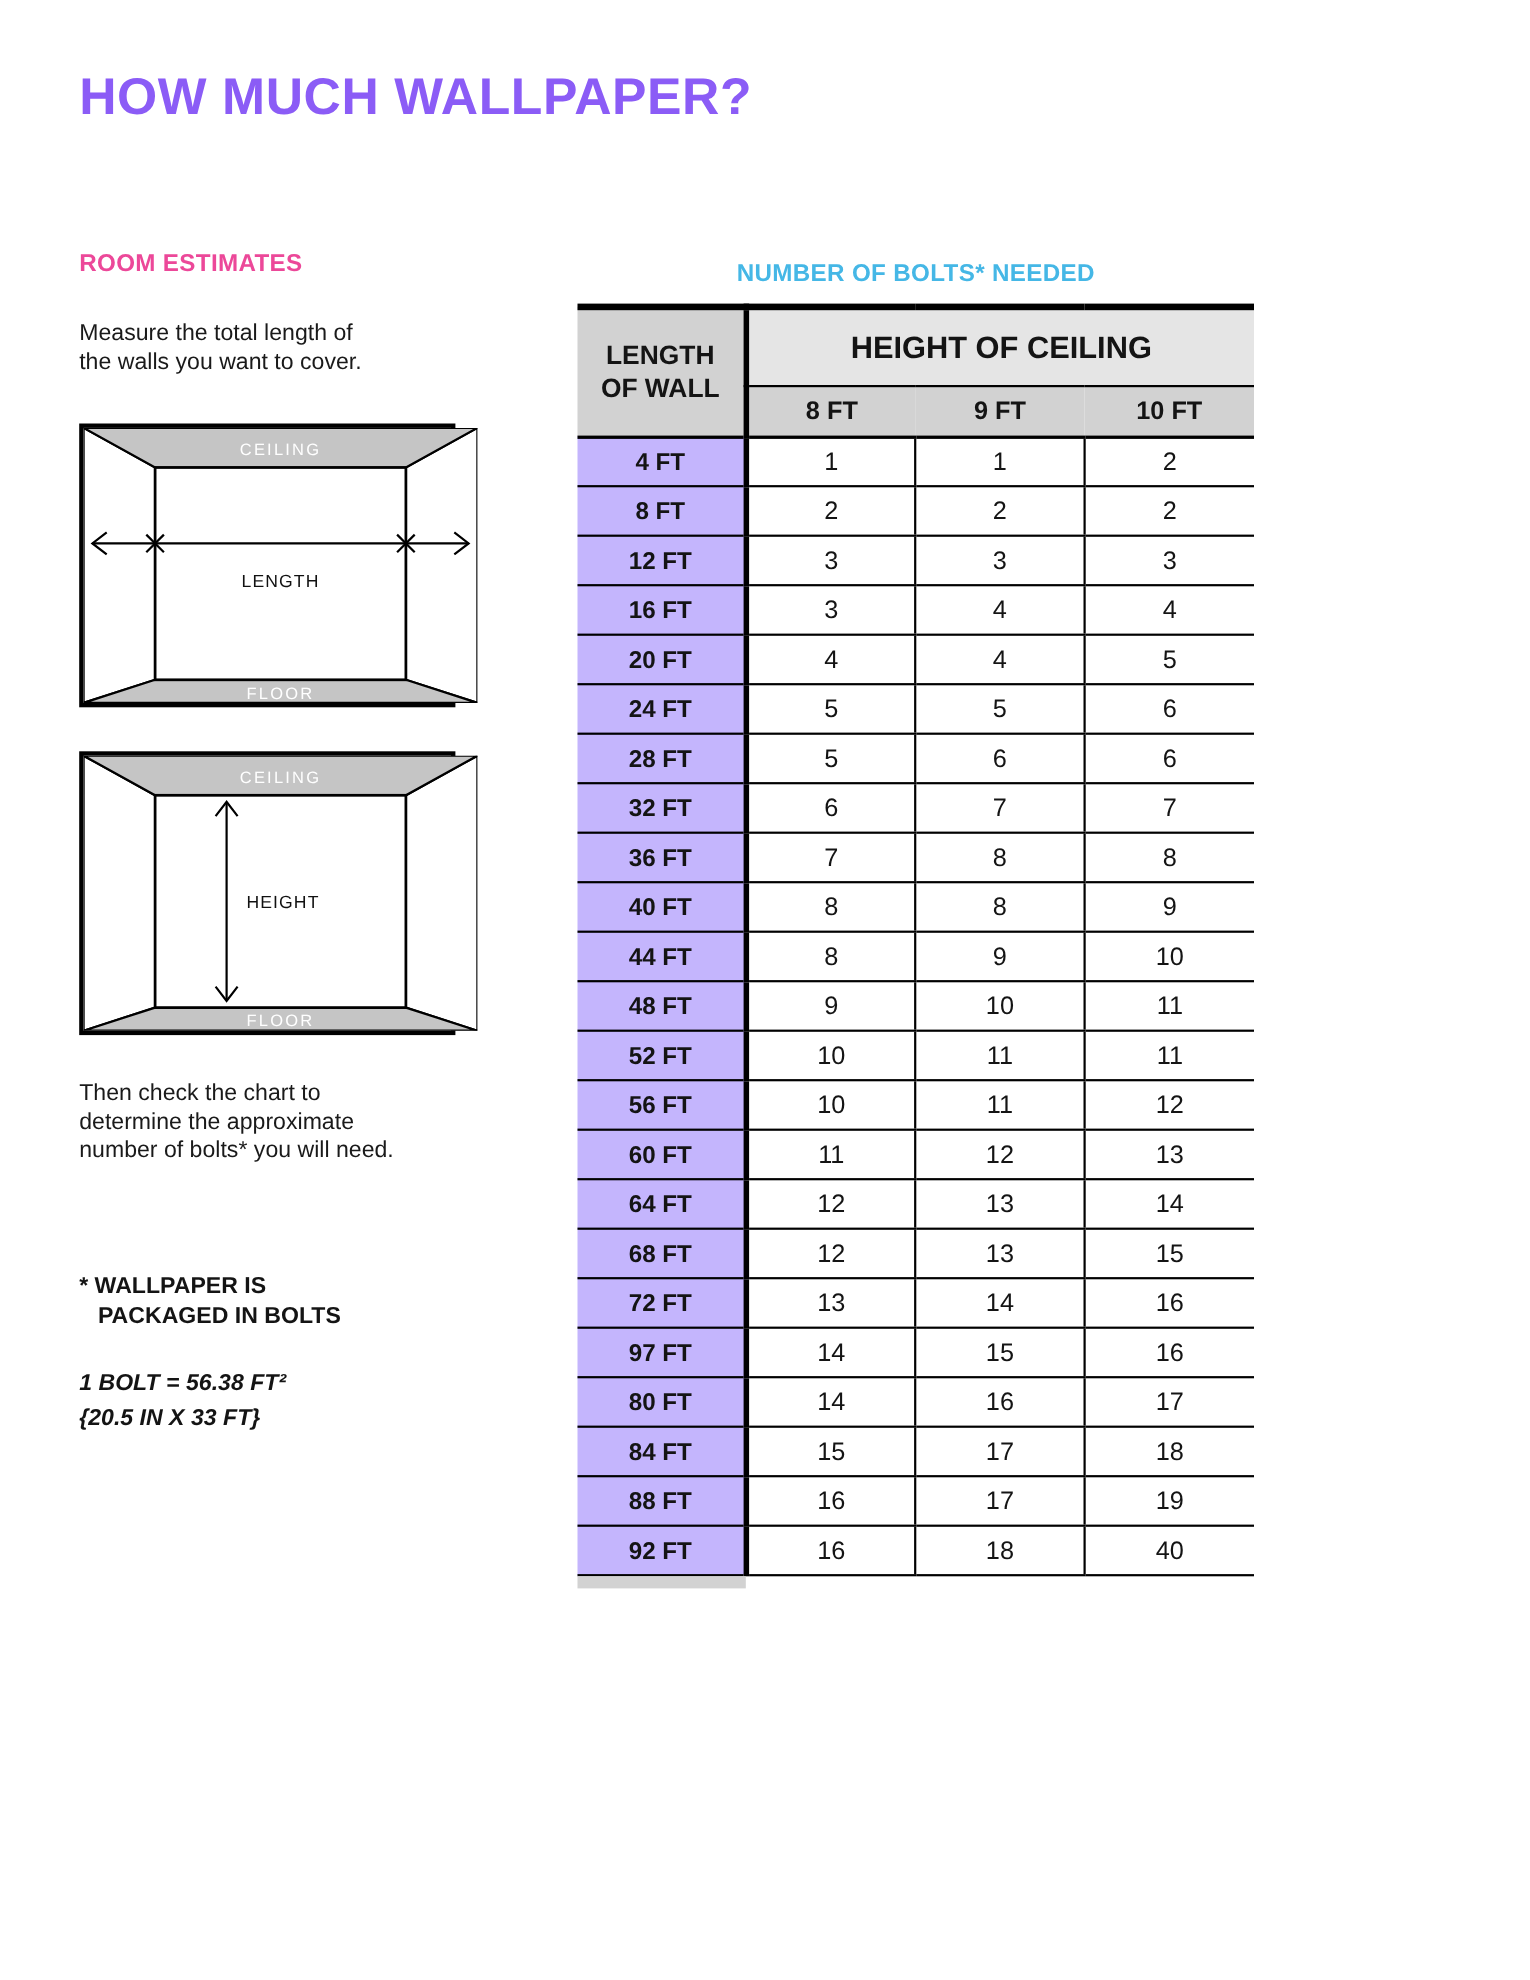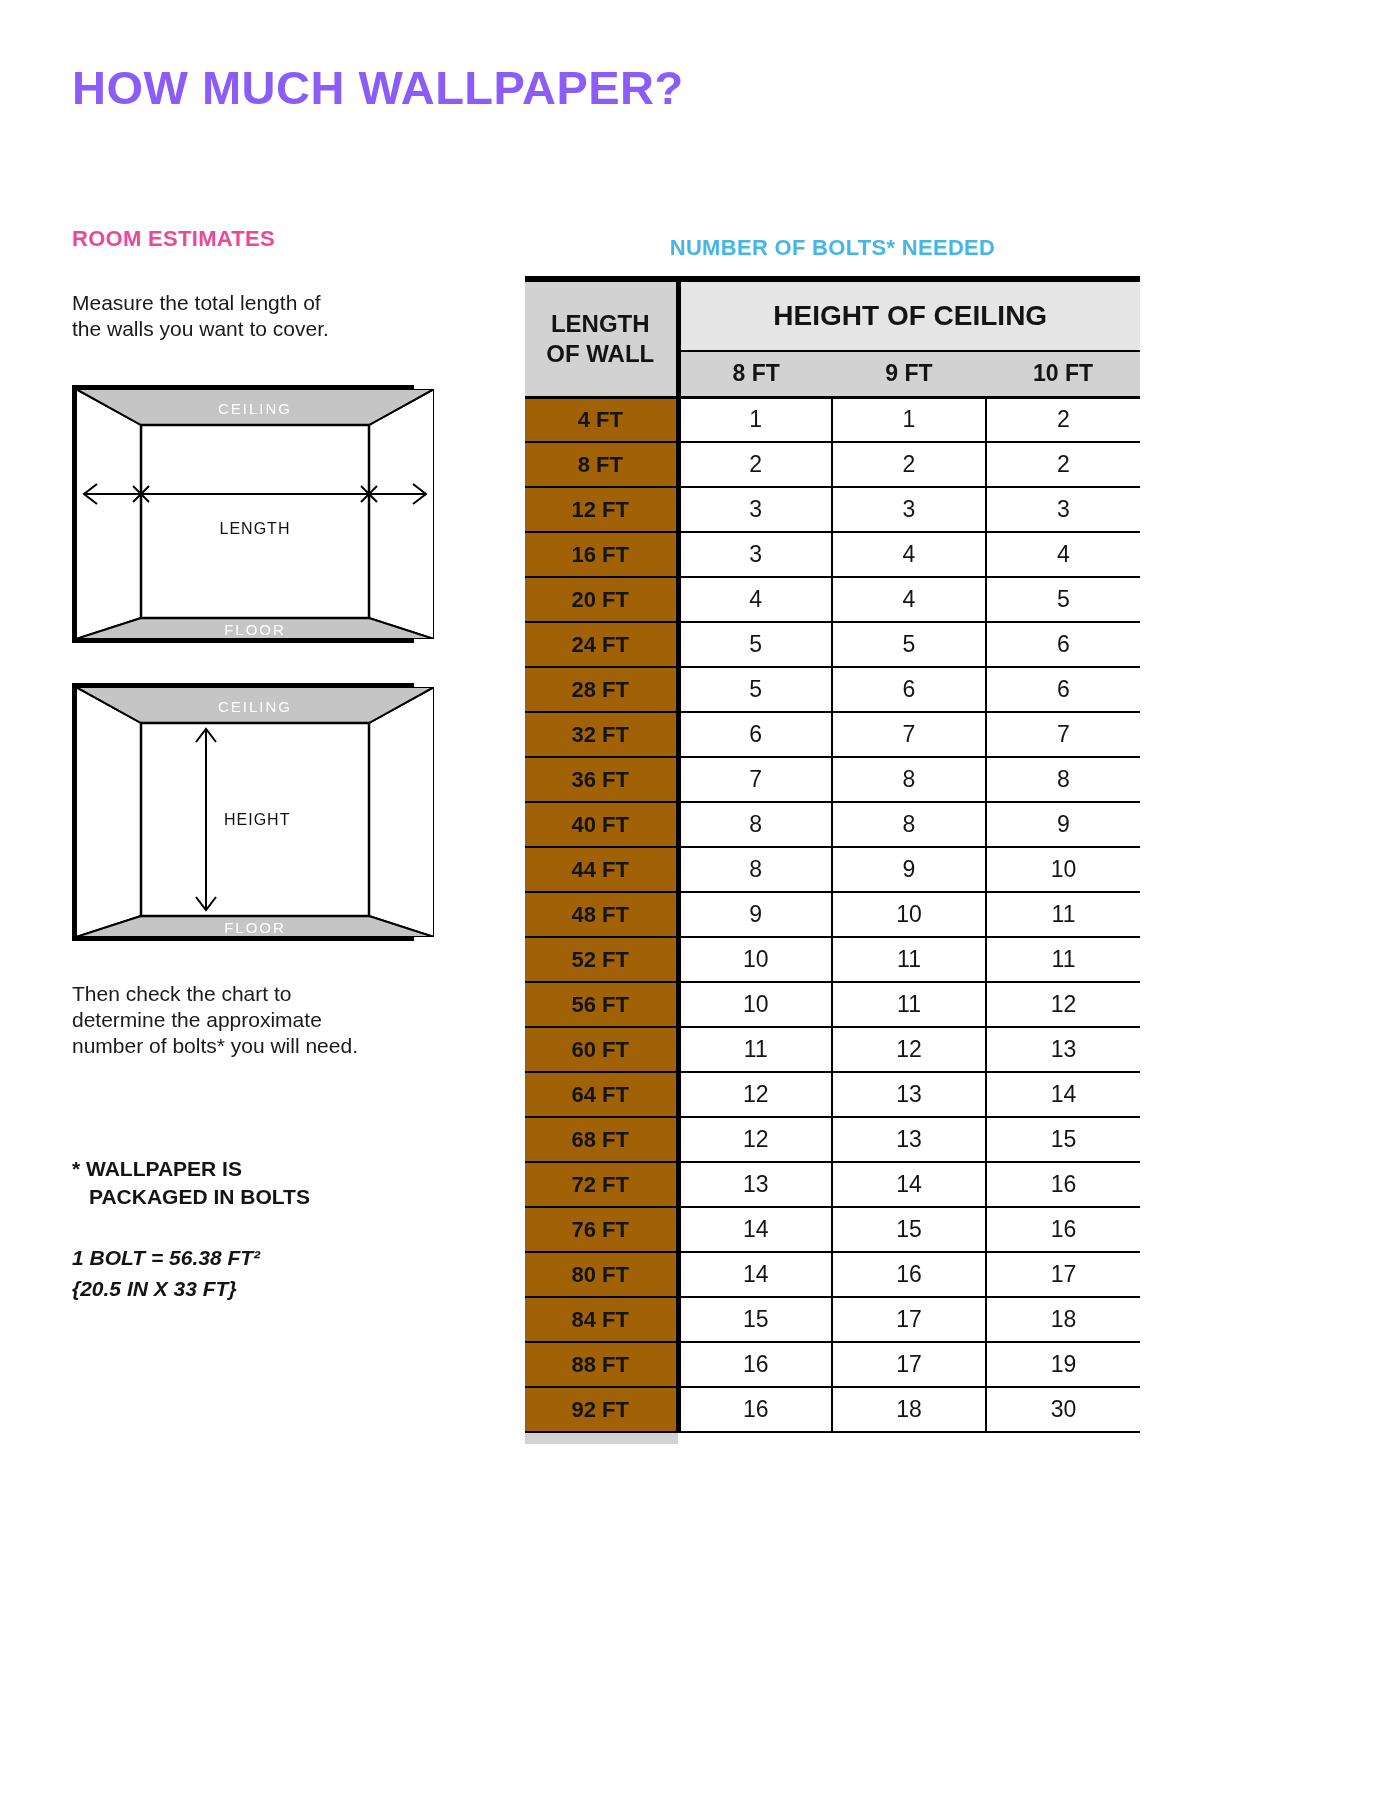--- a/index.html
+++ b/index.html
@@ -73,21 +73,21 @@
   }
   .ceil-head {
     background:#e5e5e5; border-bottom:2px solid #000;
     font-size:28px; font-weight:bold; height:72px;
   }
   .ft-head {
     background:#d2d2d2; border-bottom:3px solid #000;
     font-size:23px; font-weight:bold; height:46px;
   }
   tbody th.row-label {
-    background:#a16207; border-right:5px solid #000; border-bottom:2px solid #000;
+    background:#c4b5fd; border-right:5px solid #000; border-bottom:2px solid #000;
     font-size:22px; font-weight:bold; height:45px;
   }
   tbody td {
     border-bottom:2px solid #000; border-left:2px solid #000;
     font-size:23px; font-weight:normal; height:45px; background:#fff;
   }
   tbody td:nth-child(2) { border-left:none; }
   .footer-strip { width:153px; height:11px; background:#d2d2d2; }
 </style>
 </head>
@@ -304,21 +304,21 @@
   </tr>
 
   <tr>
     <th class="row-label">72 FT</th>
     <td>13</td>
     <td>14</td>
     <td>16</td>
   </tr>
 
   <tr>
-    <th class="row-label">76 FT</th>
+    <th class="row-label">97 FT</th>
     <td>14</td>
     <td>15</td>
     <td>16</td>
   </tr>
 
   <tr>
     <th class="row-label">80 FT</th>
     <td>14</td>
     <td>16</td>
     <td>17</td>
@@ -335,21 +335,21 @@
     <th class="row-label">88 FT</th>
     <td>16</td>
     <td>17</td>
     <td>19</td>
   </tr>
 
   <tr>
     <th class="row-label">92 FT</th>
     <td>16</td>
     <td>18</td>
-    <td>30</td>
+    <td>40</td>
   </tr>
 </tbody>
     </table>
 
     <div class="footer-strip"></div>
   </div>
 
 </div>
 
 </body></html>

